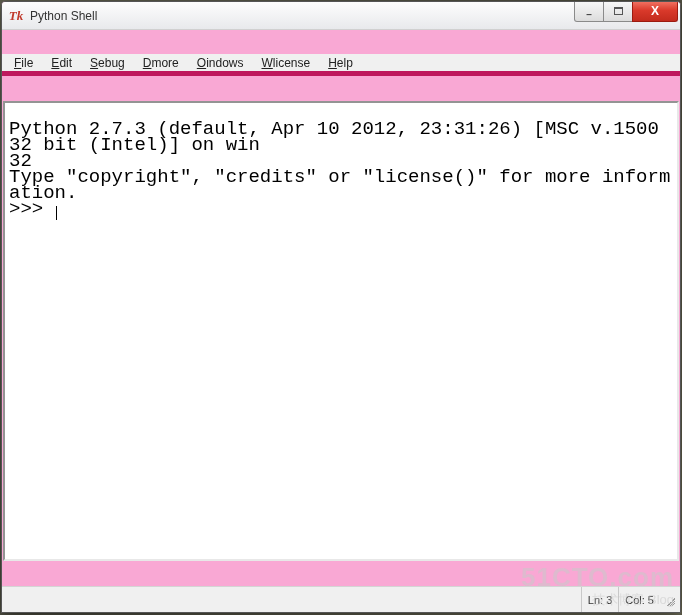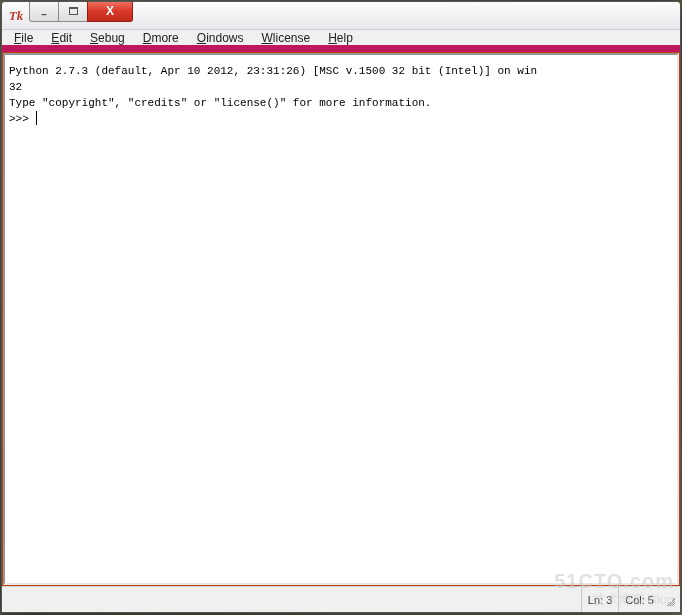--- a/index.html
+++ b/index.html
@@ -17,27 +17,28 @@
       inset: 0;
       background: linear-gradient(135deg, #6b6b5a 0%, #4a4a3e 50%, #7a7860 100%);
       filter: blur(2px);
     }
     .window {
       position: absolute;
       top: 1px;
       left: 1px;
       width: 680px;
       height: 612px;
-      background: #c2410c;
+      background: #f9a8d4;
       border: 1px solid #555;
       border-radius: 4px 4px 0 0;
       box-shadow: 0 3px 18px rgba(0,0,0,0.55);
       display: flex;
       flex-direction: column;
       overflow: hidden;
+      gap: 24px;
     }
     .titlebar {
       height: 28px;
       background: linear-gradient(#fdfdfd, #e8e9ec);
       border-bottom: 1px solid #d0d0d0;
       display: flex;
       align-items: center;
       padding: 0 0 0 6px;
     }
     .app-icon {
@@ -85,40 +86,40 @@
       font-size: 12px;
       font-weight: bold;
     }
     .win-btn.min span { position: relative; top: 3px; font-weight: bold; }
     .win-btn.max span {
       width: 9px; height: 8px; border: 1px solid #555; border-top-width: 2px; display: block;
     }
     .menubar {
       height: 22px;
       background: #f0f0f0;
-      border-bottom: 7px solid #be185d;
+      border-bottom: 5px solid #be185d;
       display: flex;
       align-items: center;
       padding: 0 4px;
       gap: 2px;
     }
     .menu-item {
       padding: 2px 8px;
       font-size: 12px;
       color: #222;
       cursor: default;
     }
     .menu-item u { text-decoration: underline; }
     .content {
       flex: 1;
       background: #fff;
       font-family: "Courier New", monospace;
-      font-size: 11px;
+      font-size: 19px;
       line-height: 16px;
-      padding: 8px 4px;
+      padding: 18px 4px;
       color: #000;
       overflow: auto;
       white-space: pre-wrap;
       word-break: break-all;
       border: 2px inset #e8e8e8;
       margin: 1px;
       position: relative;
     }
     .prompt { color: #000; }
     .cursor {
@@ -164,38 +165,39 @@
     .watermark {
       position: absolute;
       right: 8px;
       bottom: 6px;
       text-align: right;
       pointer-events: none;
       color: rgba(200,200,200,0.55);
       font-family: Arial, sans-serif;
     }
     .watermark .wm-main {
-      font-size: 20px;
+      font-size: 26px;
       font-weight: bold;
       letter-spacing: 1px;
     }
     .watermark .wm-sub {
       font-size: 13px;
       margin-top: -2px;
     }
   </style>
 </head>
 <body>
 
 <div class="backdrop"></div>
 
 <div class="window">
 
   <div class="titlebar">
     <span class="app-icon">Tk</span>
+    <span class="title-text">Python Shell</span>
     <div class="win-controls">
       <div class="win-btn min">
           <span>–</span>
         </div>
       <div class="win-btn max">
           <span></span>
         </div>
       <div class="win-btn close">
           <span>X</span>
         </div>

